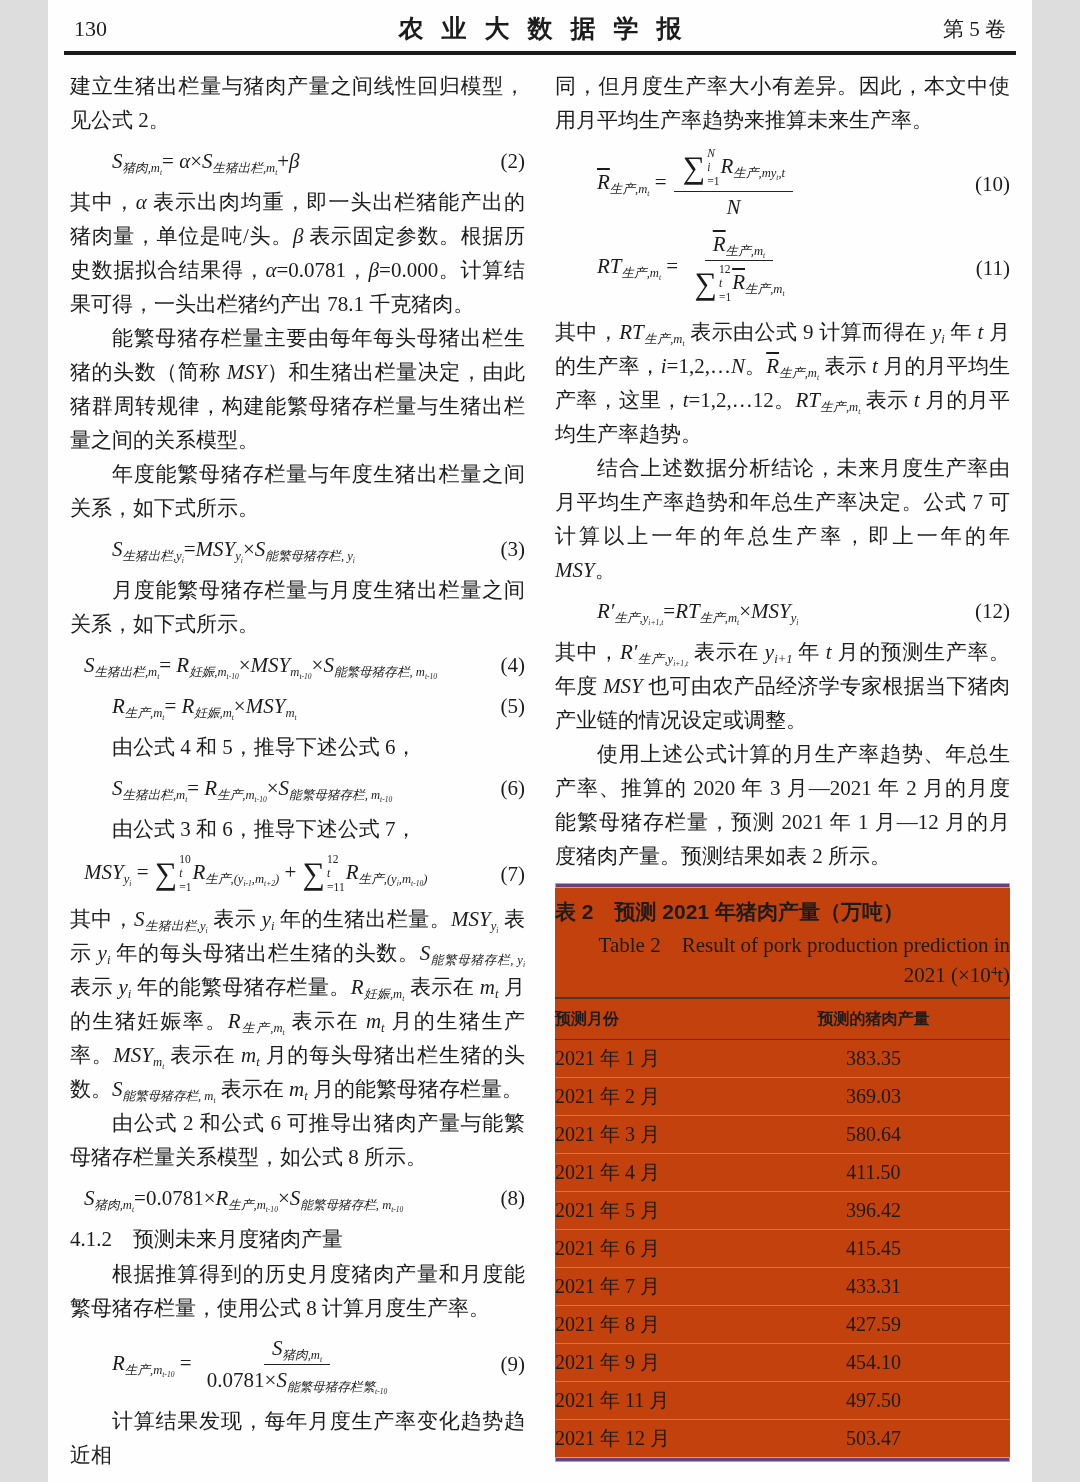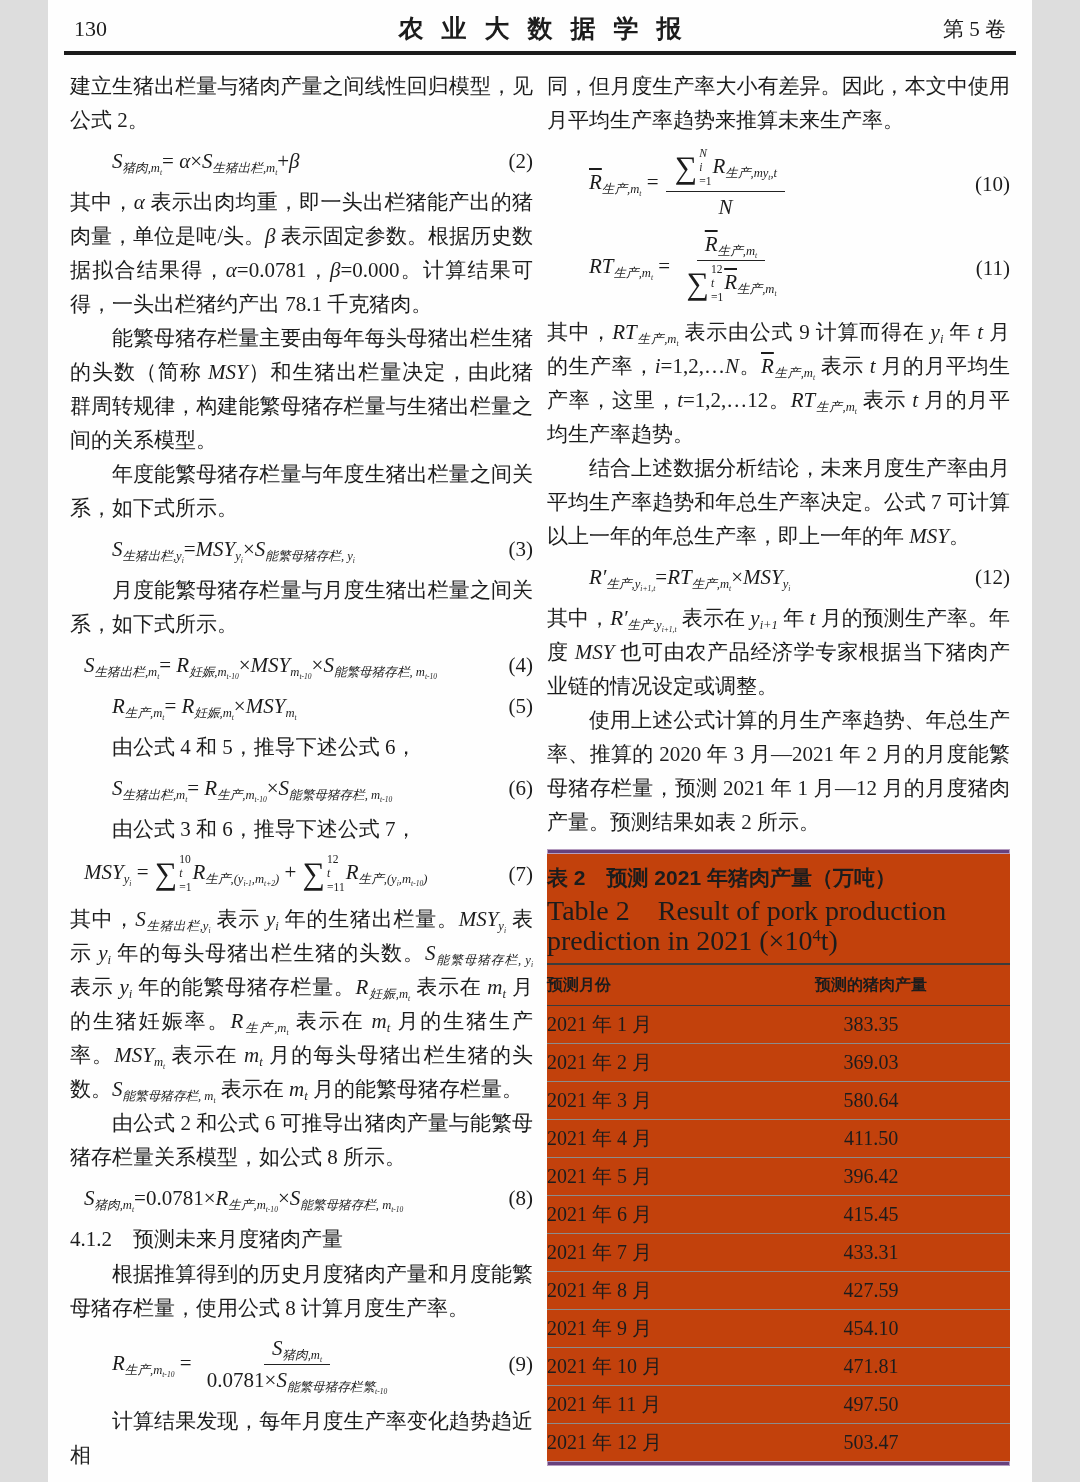--- a/index.html
+++ b/index.html
@@ -10,21 +10,21 @@
     margin:0 auto;
   }
   
   .pagehead{display:flex;align-items:center;padding:12px 26px 4px 26px;}
   .pn{font-size:22px;min-width:70px;}
   .jtitle{flex:1;text-align:center;font-family:"Liberation Sans","DejaVu Sans",sans-serif;
     font-weight:bold;font-size:25px;letter-spacing:18px;text-indent:18px;}
   .vol{font-size:21px;min-width:70px;text-align:right;}
   .rule{height:4px;background:#1b1b1b;margin:2px 16px 0 16px;}
   
-  .cols{display:flex;gap:14px;padding:14px 22px 0 22px;}
+  .cols{display:flex;gap:30px;padding:14px 22px 0 22px;}
   .col{width:503px;font-size:21px;line-height:34px;text-align:justify;}
   p{margin:0;}
   .ind{text-indent:2em;}
   .heading{margin:1px 0;}
   
   .it{font-style:italic;}
   sub{font-size:0.60em;line-height:0;vertical-align:-0.35em;letter-spacing:0;}
   sup{font-size:0.60em;line-height:0;vertical-align:0.55em;}
   .over{text-decoration:overline;}
   .eq{display:flex;align-items:center;padding-left:42px;margin:7px 0;line-height:34px;}
@@ -39,21 +39,21 @@
   .sum{display:inline-flex;align-items:center;vertical-align:middle;line-height:1;margin:0 1px;}
   .sigma{font-size:1.5em;line-height:1;}
   .limits{display:inline-flex;flex-direction:column;font-size:0.55em;
     line-height:1.2;margin-left:2px;text-align:left;}
   .limits span{display:block;}
   
   .tableblock{margin-top:10px;background:#c2410c;}
   .pbar{height:5px;background:#67417c;box-shadow:0 0 0 1px #b59cc0 inset;}
   .cap-zh{font-family:"Liberation Sans","DejaVu Sans",sans-serif;font-weight:bold;
     font-size:21px;line-height:30px;margin:9px 0 3px 0;text-align:left;text-indent:0;}
-  .cap-en{font-size:28px;line-height:30px;margin:0 0 7px 0;text-align:left;text-indent:0;}
+  .cap-en{font-size:21px;line-height:30px;margin:0 0 7px 0;text-align:right;text-indent:0;}
   .thead{display:grid;grid-template-columns:40% 60%;
     border-top:2px solid #3c3c3c;border-bottom:1.5px solid #3c3c3c;
     padding:8px 0;font-family:"Liberation Sans","DejaVu Sans",sans-serif;
     font-weight:bold;font-size:16px;line-height:24px;}
   .thead .c2{text-align:center;}
   .trow{display:grid;grid-template-columns:40% 60%;padding:6px 0;
     border-bottom:1px solid #8c8c8c;font-size:20px;line-height:25px;}
   .trow:last-child{border-bottom:none;}
   .trow .c2{text-align:center;}
 </style>
@@ -248,24 +248,20 @@
             </div>
             <div class="trow">
               <span class="c1">2021 年 8 月</span>
               <span class="c2">427.59</span>
             </div>
             <div class="trow">
               <span class="c1">2021 年 9 月</span>
               <span class="c2">454.10</span>
             </div>
             <div class="trow">
-              <span class="c1">2021 年 10 月</span>
-              <span class="c2">471.81</span>
-            </div>
-            <div class="trow">
               <span class="c1">2021 年 11 月</span>
               <span class="c2">497.50</span>
             </div>
             <div class="trow">
               <span class="c1">2021 年 12 月</span>
               <span class="c2">503.47</span>
             </div>
           </div>
         <div class="pbar" style="background: rgb(103, 65, 124);"></div>
       </div>

